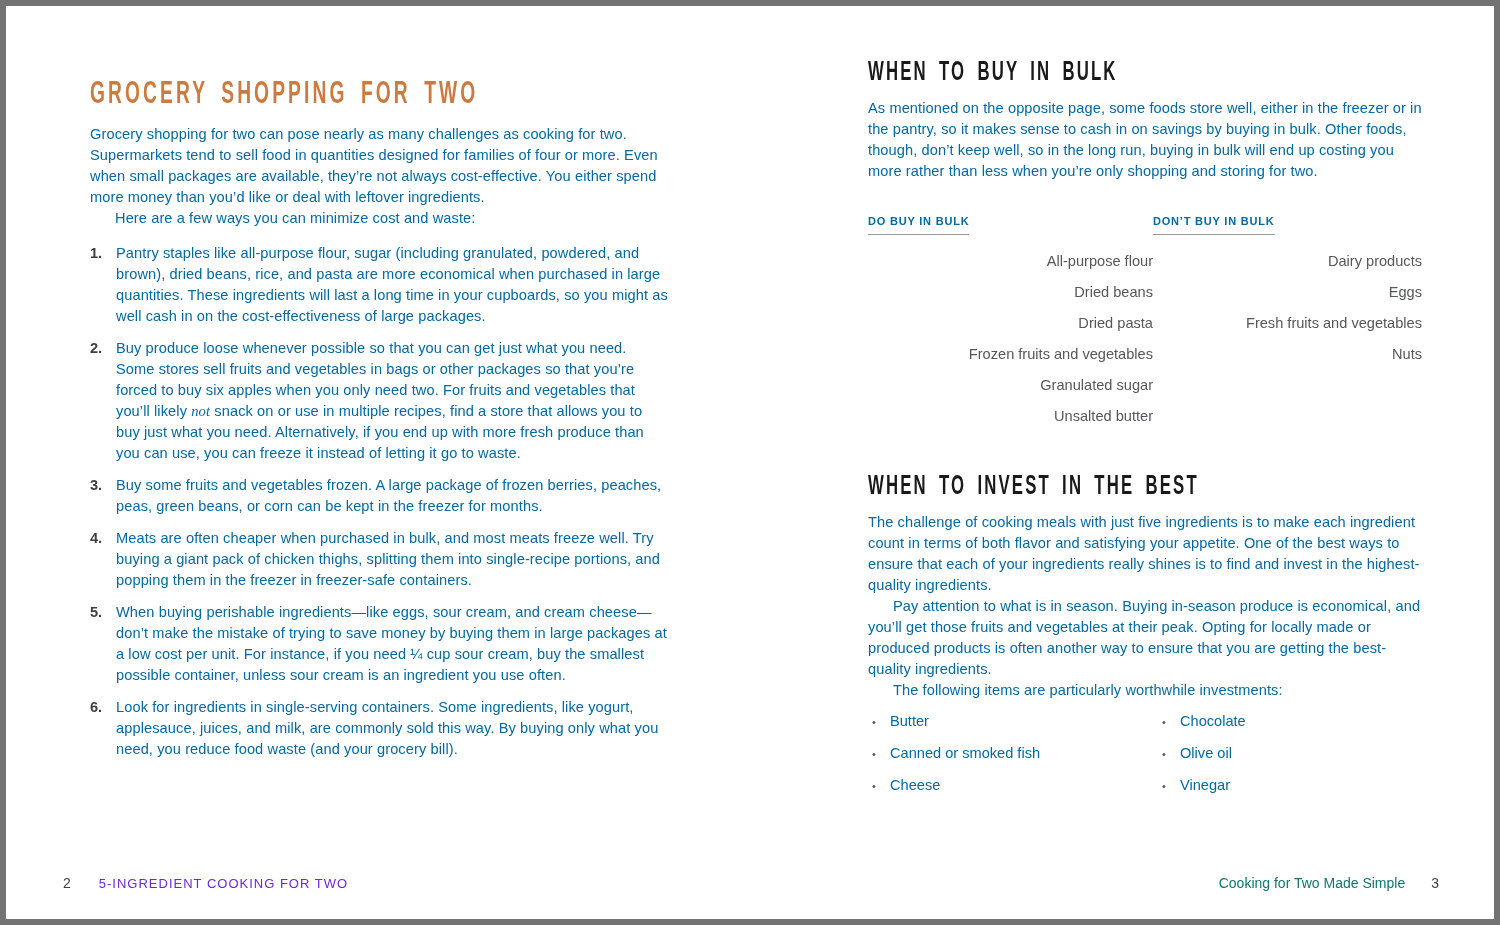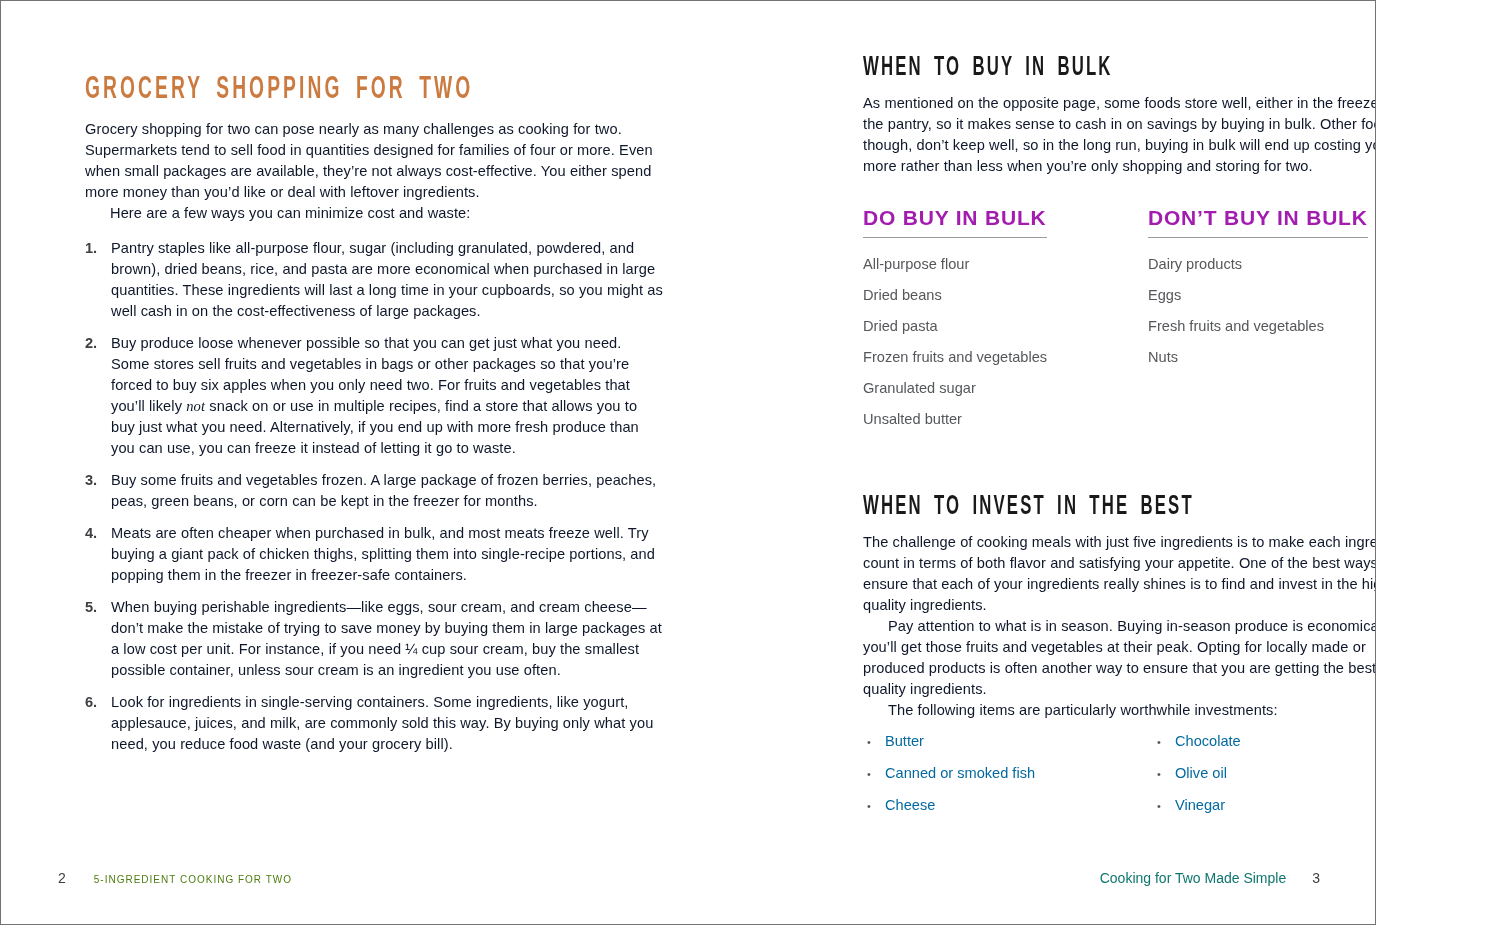--- a/index.html
+++ b/index.html
@@ -1,31 +1,31 @@
 <!DOCTYPE html>
 <html><head>
 <meta charset="utf-8">
 <style>
   * { margin:0; padding:0; box-sizing:border-box; }
   html,body { background:#ffffff; }
   body { font-family:"Liberation Sans", sans-serif; }
 
   .spread {
     position:relative;
-    width:1376px; height:925px;
+    width:1500px; height:925px;
     background:#ffffff;
-    border:1px solid #737373;
+    border:6px solid #737373;
     overflow:hidden;
   }
 
   
   .body-text {
     font-size:14.6px;
     line-height:21px;
-    color:#0f172a;
+    color:#0369a1;
     letter-spacing:0.1px;
   }
   .indent { text-indent:25px; }
 
   .condensed {
     display:inline-block;
     transform:scaleX(0.62);
     transform-origin:0 50%;
     white-space:nowrap;
     font-weight:700;
@@ -77,35 +77,36 @@
     color:#19191a;
   }
   .bulk-cols {
     display:flex;
     margin-top:29px;
   }
   .bulk-col-1 { width:285px; flex:0 0 285px; }
   .bulk-col-2 { flex:1; }
   .col-header {
     display:inline-block;
-    font-size:21px;
+    font-size:11px;
     font-weight:700;
     letter-spacing:0.8px;
-    color:#a21caf;
+    color:#0369a1;
     border-bottom:1px solid #9b9b9b;
     padding-bottom:7px;
     margin-bottom:16px;
   }
   .col-item {
     font-size:14.6px;
     line-height:21px;
     color:#55575a;
     margin-bottom:10px;
-  }
-  .invest-title { margin-top:50px; }
+    text-align:right;
+  }
+  .invest-title { margin-top:33px; }
   .bullet-cols {
     display:flex;
     margin-top:10px;
   }
   .bullet-col-1 { width:290px; flex:0 0 290px; }
   .bullet-col-2 { flex:1; }
   .bullet-row {
     display:flex;
     align-items:baseline;
     margin-bottom:10px;
@@ -128,23 +129,23 @@
     left:57px; top:869px;
     display:flex;
     align-items:baseline;
   }
   .footer-left .pagenum {
     font-size:14px;
     color:#3d3f42;
     margin-right:28px;
   }
   .footer-left .book-title {
-    font-size:10px;
+    font-size:13px;
     letter-spacing:1px;
-    color:#4d7c0f;
+    color:#6d28d9;
   }
   .footer-right {
     position:absolute;
     right:55px; top:869px;
     display:flex;
     align-items:baseline;
   }
   .footer-right .book-title {
     font-size:14px;
     color:#0f766e;

